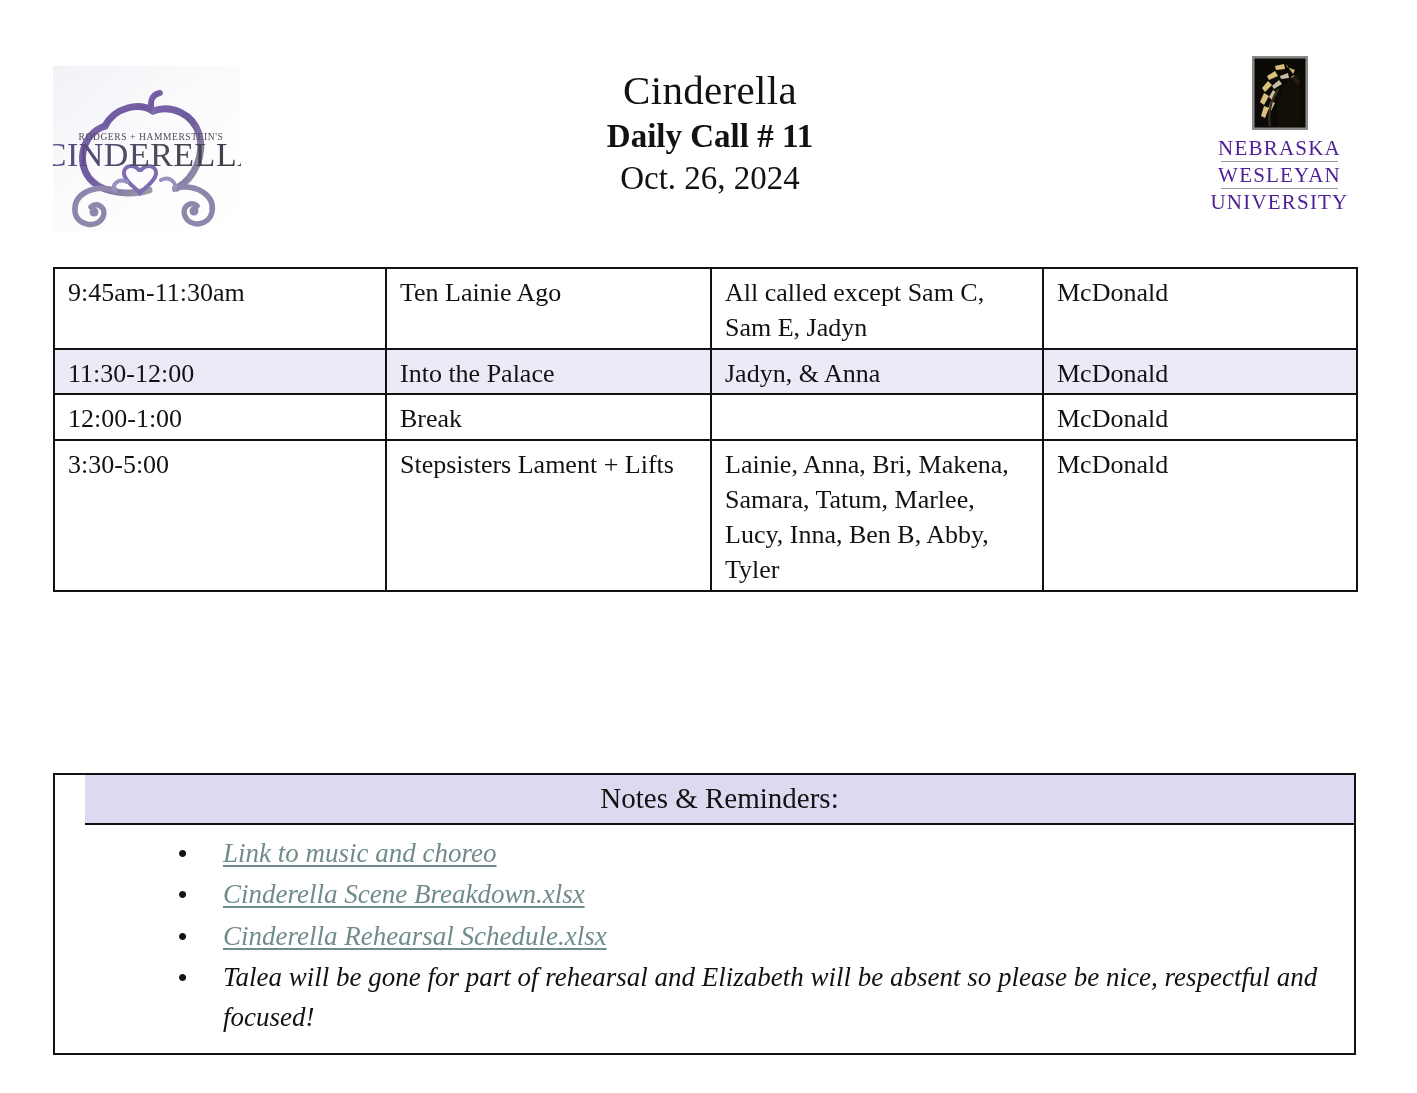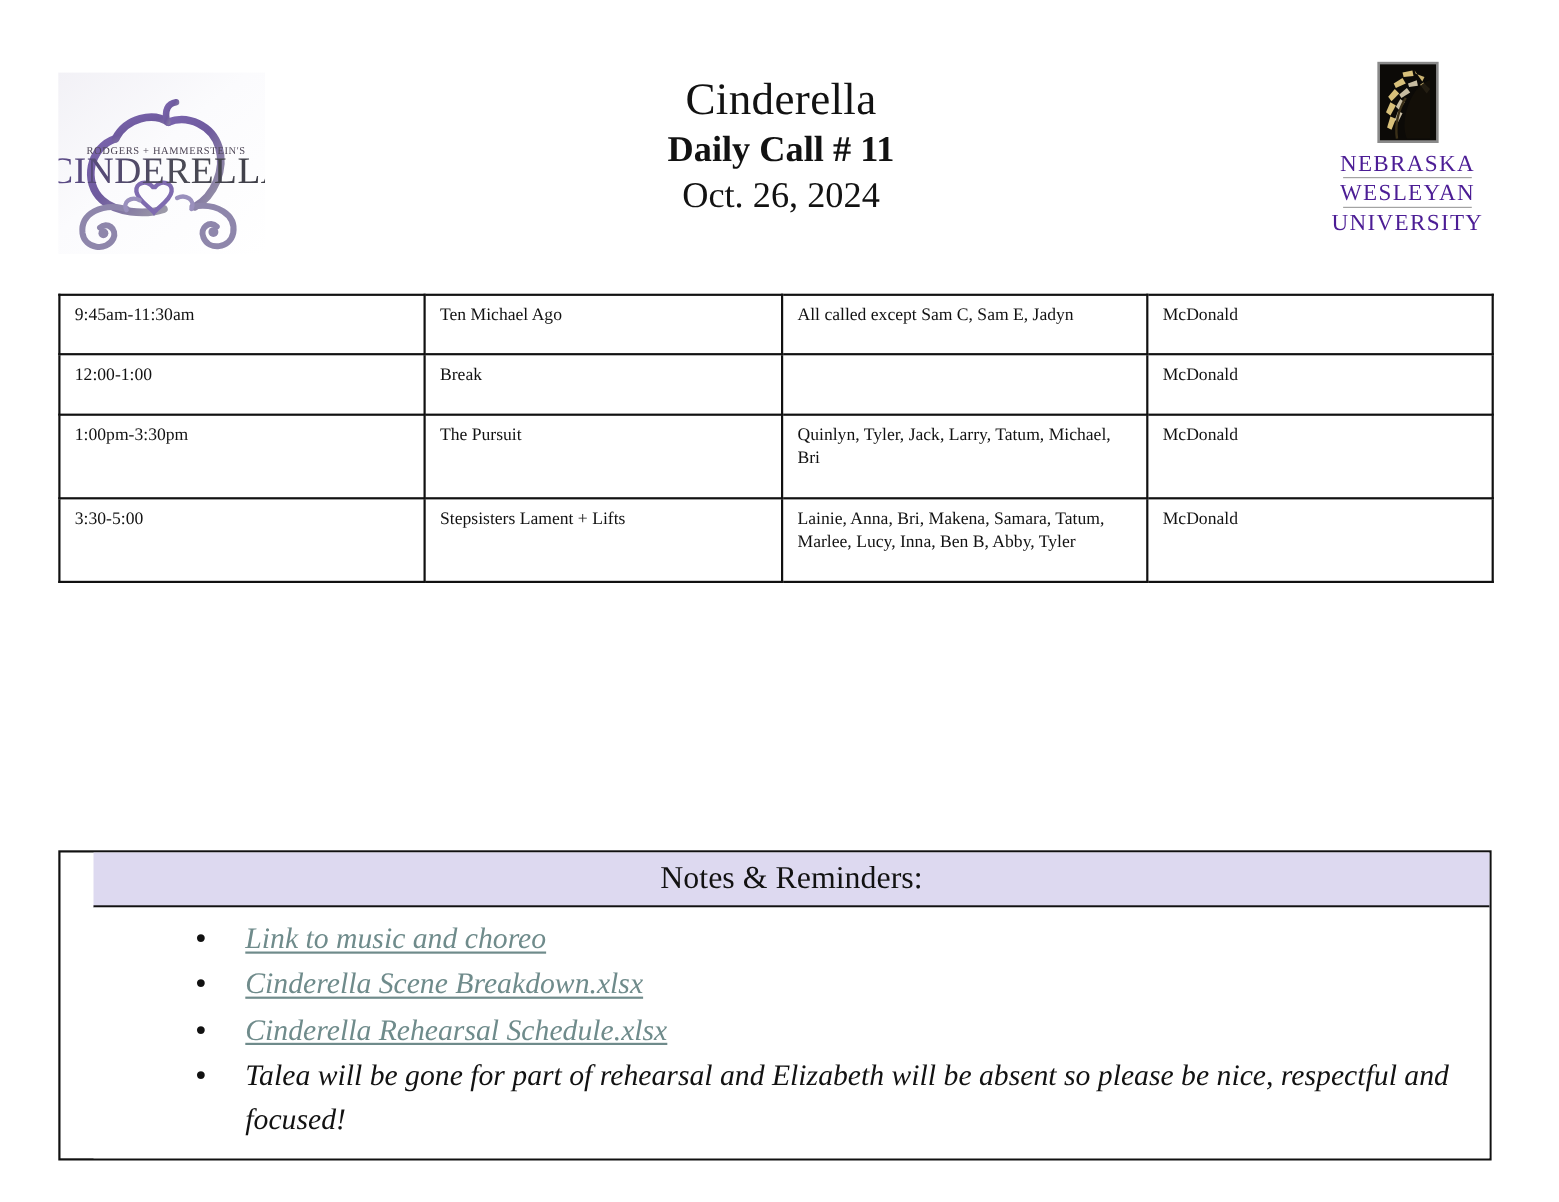--- a/index.html
+++ b/index.html
@@ -103,23 +103,23 @@
     position: absolute;
     left: 53px;
     top: 267px;
     width: 1303px;
     border-collapse: collapse;
     table-layout: fixed;
   }
   .schedule-table td {
     border: 2.5px solid #111111;
     vertical-align: top;
-    font-size: 16px;
+    font-size: 26px;
     line-height: 1.34;
-    padding: 7px 10px 24px 13px;
+    padding: 7px 10px 2px 13px;
   }
   .col-time   { width: 332px; }
   .col-what   { width: 325px; }
   .col-who    { width: 332px; }
   .col-where  { width: 314px; }
   tr.tinted td { background: #eceaf6; }
 
   
   .notes-box {
     position: absolute;
@@ -250,34 +250,34 @@
 <table class="schedule-table">
   <colgroup>
     <col class="col-time">
       <col class="col-what">
       <col class="col-who">
       <col class="col-where">
   </colgroup>
   <tbody>
     <tr>
       <td>9:45am-11:30am</td>
-      <td>Ten Michael Ago</td>
+      <td>Ten Lainie Ago</td>
       <td>All called except Sam C, Sam E, Jadyn</td>
+      <td>McDonald</td>
+    </tr>
+    <tr class="tinted">
+      <td>11:30-12:00</td>
+      <td>Into the Palace</td>
+      <td>Jadyn, &amp; Anna</td>
       <td>McDonald</td>
     </tr>
     <tr>
       <td>12:00-1:00</td>
       <td>Break</td>
       <td></td>
-      <td>McDonald</td>
-    </tr>
-    <tr>
-      <td>1:00pm-3:30pm</td>
-      <td>The Pursuit</td>
-      <td>Quinlyn, Tyler, Jack, Larry, Tatum, Michael, Bri</td>
       <td>McDonald</td>
     </tr>
     <tr>
       <td>3:30-5:00</td>
       <td>Stepsisters Lament + Lifts</td>
       <td>Lainie, Anna, Bri, Makena, Samara, Tatum, Marlee, Lucy, Inna, Ben B, Abby, Tyler</td>
       <td>McDonald</td>
     </tr>
   </tbody>
 </table>

